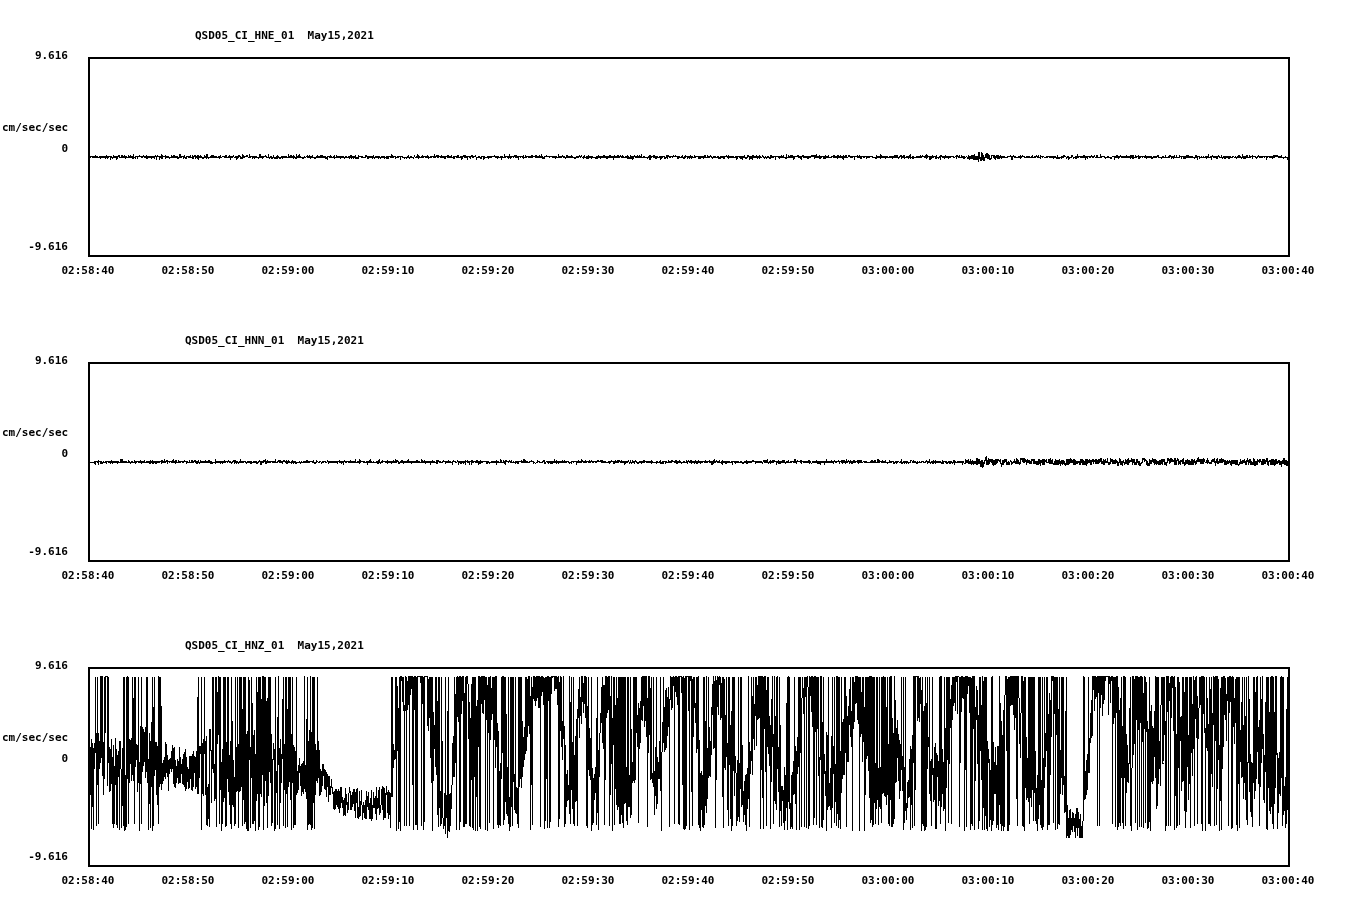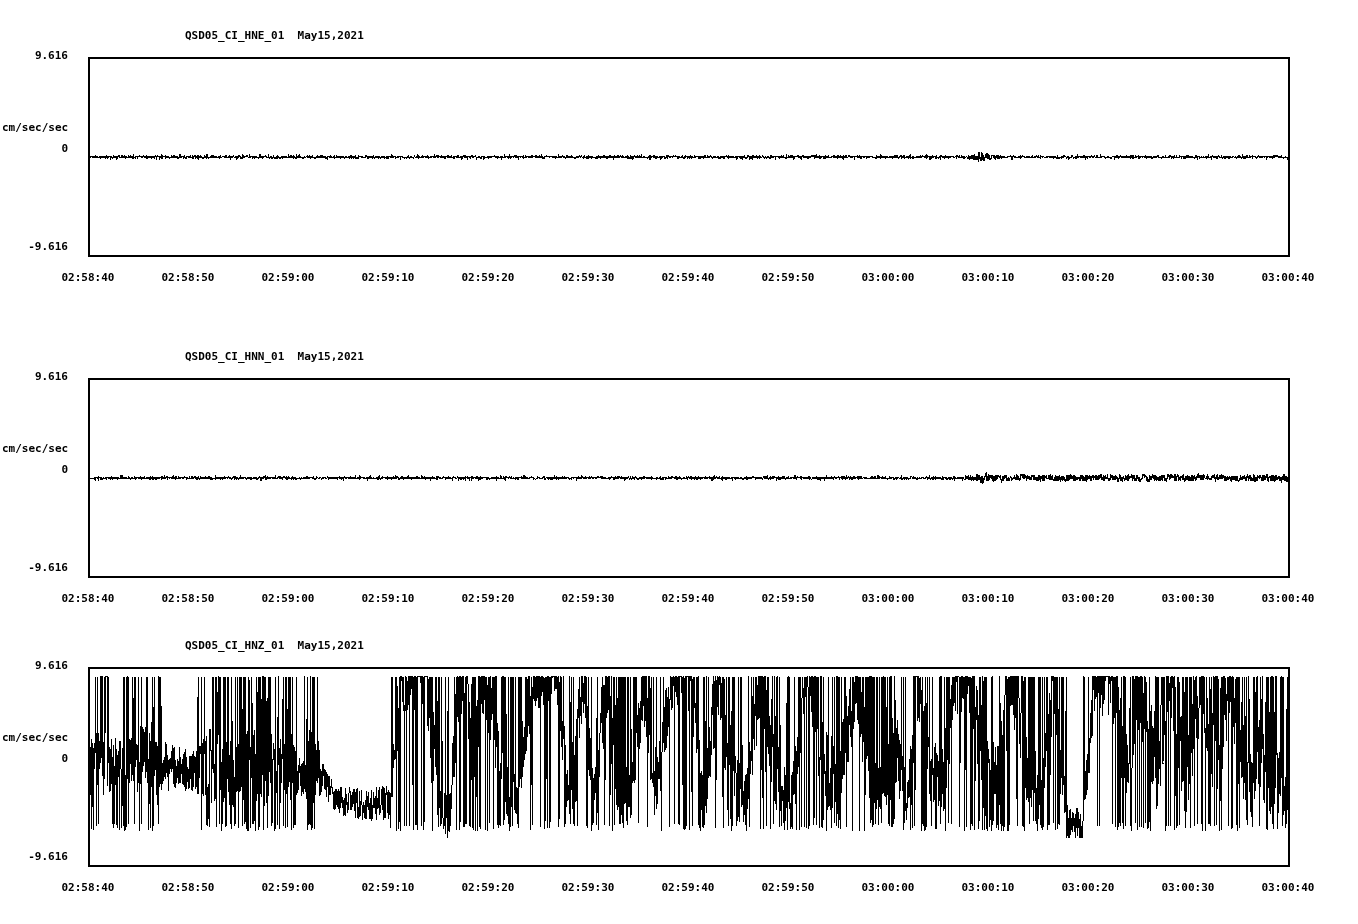--- a/index.html
+++ b/index.html
@@ -43,21 +43,20 @@
     font-weight: bold;
     white-space: pre;
     text-align: right;
   }
   .xtick {
     position: absolute;
     font-size: 11px;
     font-weight: bold;
     white-space: pre;
     text-align: center;
-    margin-top: 7px;
   }
   .axes-box {
     position: absolute;
     box-sizing: border-box;
     border-left: 2px solid #000;
     border-right: 2px solid #000;
     border-top: 2px solid #000;
     border-bottom: 2px solid #000;
   }
   svg.trace {
@@ -66,21 +65,21 @@
     top: 0;
     display: block;
   }
 </style>
 </head>
 <body>
 
 <div class="page">
 
   <div class="panel" style="top:0px;height:300px;">
-    <div class="plot-title" style="left:185px;top:29px;">QSD05_CI_HNE_01  May15,2021</div>
+    <div class="plot-title" style="left:195px;top:29px;">QSD05_CI_HNE_01  May15,2021</div>
     <div class="ytick" style="left:10px;top:49px;width:58px;">9.616</div>
     <div class="ylabel" style="left:2px;top:121px;width:76px;">cm/sec/sec</div>
     <div class="ytick" style="left:10px;top:142px;width:58px;">0</div>
     <div class="ytick" style="left:2px;top:240px;width:66px;">-9.616</div>
 
     <div class="axes-box" style="left:88px;top:57px;width:1202px;height:200px;border-left-width:2px;border-right-width:2px;border-top-width:2px;border-bottom-width:2px;"></div>
 
     <svg class="trace" width="1358" height="300" viewBox="0 0 1358 300" aria-hidden="true">
       <g id="g-hne" stroke="#000" stroke-width="1" fill="none" shape-rendering="crispEdges">
           <path d="M90.0 156.97L90.5 156.93L91.0 156.74L91.5 156.78L92.0 156.16L92.5 156.91L93.0 158.01L93.5 156.93L94.0 156.74L94.5 157.12L95.0 157.05L95.5 156.18L96.0 157.19L96.5 156.59L97.0 156.56L97.5 157.81L98.0 157.77L98.5 157.54L99.0 157.25L99.5 157.30L100.0 156.80L100.5 157.89L101.0 156.77L101.5 156.82L102.0 157.20L102.5 156.17L103.0 156.27L103.5 156.35L104.0 157.44L104.5 156.70L105.0 157.60L105.5 158.07L106.0 156.42L106.5 155.85L107.0 157.49L107.5 157.85L108.0 156.42L108.5 157.37L109.0 156.87L109.5 156.82L110.0 156.17L110.5 157.86L111.0 156.16L111.5 156.23L112.0 157.28L112.5 158.14L113.0 158.02L113.5 156.18L114.0 157.01L114.5 156.94L115.0 157.55L115.5 157.00L116.0 156.44L116.5 157.99L117.0 156.65L117.5 158.09L118.0 157.13L118.5 156.68L119.0 155.84L119.5 157.17L120.0 157.08L120.5 157.35L121.0 158.08L121.5 156.44L122.0 157.19L122.5 156.38L123.0 157.48L123.5 156.87L124.0 157.37L124.5 156.18L125.0 157.82L125.5 157.92L126.0 156.69L126.5 156.70L127.0 157.90L127.5 157.31L128.0 157.29L128.5 155.95L129.0 156.15L129.5 156.69L130.0 157.21L130.5 155.99L131.0 156.79L131.5 157.16L132.0 157.46L132.5 156.97L133.0 158.18L133.5 156.09L134.0 157.48L134.5 157.22L135.0 157.90L135.5 158.01L136.0 156.41L136.5 156.89L137.0 156.97L137.5 157.95L138.0 156.86L138.5 156.71L139.0 156.08L139.5 155.89L140.0 156.76L140.5 156.75L141.0 156.82L141.5 157.03L142.0 157.97L142.5 156.64L143.0 156.64L143.5 155.81L144.0 156.49L144.5 157.88L145.0 157.87L145.5 156.65L146.0 155.87L146.5 157.38L147.0 155.98L147.5 157.30L148.0 156.37L148.5 156.63L149.0 158.03L149.5 157.51L150.0 156.61L150.5 157.02L151.0 156.69L151.5 157.66L152.0 156.48L152.5 157.44L153.0 157.98L153.5 156.87L154.0 157.29L154.5 157.77L155.0 156.24L155.5 155.96L156.0 156.40L156.5 158.19L157.0 157.16L157.5 156.16L158.0 156.83L158.5 156.52L159.0 156.69L159.5 158.20L160.0 157.01L160.5 157.02L161.0 157.81L161.5 156.26L162.0 158.05L162.5 158.00L163.0 155.81L163.5 156.73L164.0 156.51L164.5 156.20L165.0 156.00L165.5 155.84L166.0 158.08L166.5 157.80L167.0 156.77L167.5 157.25L168.0 157.20L168.5 156.92L169.0 158.08L169.5 158.05L170.0 157.09L170.5 157.55L171.0 157.20L171.5 156.46L172.0 157.21L172.5 157.39L173.0 156.79L173.5 157.31L174.0 155.86L174.5 157.49L175.0 157.13L175.5 157.61L176.0 156.56L176.5 157.44L177.0 156.85L177.5 156.66L178.0 158.19L178.5 157.89L179.0 157.80L179.5 156.23L180.0 157.87L180.5 156.24L181.0 157.74L181.5 156.68L182.0 156.22L182.5 156.43L183.0 156.25L183.5 157.96L184.0 157.99L184.5 156.41L185.0 157.68L185.5 157.93L186.0 157.38L186.5 157.97L187.0 156.08L187.5 156.67L188.0 156.47L188.5 156.81L189.0 156.38L189.5 156.50L190.0 157.28L190.5 156.37L191.0 157.66L191.5 157.71L192.0 157.87L192.5 156.70L193.0 158.18L193.5 156.85L194.0 155.88L194.5 156.12L195.0 156.95L195.5 156.10L196.0 158.07L196.5 156.93L197.0 156.36L197.5 157.59L198.0 155.84L198.5 157.87L199.0 156.10L199.5 157.07L200.0 155.98L200.5 155.82L201.0 157.27L201.5 157.09L202.0 157.15L202.5 157.96L203.0 157.75L203.5 157.97L204.0 157.99L204.5 155.95L205.0 156.88L205.5 156.83L206.0 157.64L206.5 155.96L207.0 158.01L207.5 156.19L208.0 157.55L208.5 158.05L209.0 157.14L209.5 157.28L210.0 157.86L210.5 157.31L211.0 157.88L211.5 156.05L212.0 156.81L212.5 157.09L213.0 155.82L213.5 157.36L214.0 156.83L214.5 156.90L215.0 157.58L215.5 156.99L216.0 155.93L216.5 157.48L217.0 157.06L217.5 157.22L218.0 157.89L218.5 157.63L219.0 156.68L219.5 158.15L220.0 157.98L220.5 156.42L221.0 157.82L221.5 157.69L222.0 157.16L222.5 156.32L223.0 156.76L223.5 156.75L224.0 156.58L224.5 157.29L225.0 156.38L225.5 155.99L226.0 157.41L226.5 156.49L227.0 158.00L227.5 157.89L228.0 156.95L228.5 156.56L229.0 157.96L229.5 155.99L230.0 156.01L230.5 157.88L231.0 156.05L231.5 157.28L232.0 156.49L232.5 156.83L233.0 156.32L233.5 155.88L234.0 157.14L234.5 157.66L235.0 157.43L235.5 156.48L236.0 156.51L236.5 158.08L237.0 156.48L237.5 157.91L238.0 157.17L238.5 156.38L239.0 157.17L239.5 155.92L240.0 156.42L240.5 157.91L241.0 157.97L241.5 157.80L242.0 158.16L242.5 155.94L243.0 157.60L243.5 156.64L244.0 157.50L244.5 157.42L245.0 156.48L245.5 156.39L246.0 156.74L246.5 155.86L247.0 156.87L247.5 156.26L248.0 156.88L248.5 157.26L249.0 157.51L249.5 156.04L250.0 157.96L250.5 156.89L251.0 157.14L251.5 156.59L252.0 156.93L252.5 157.74L253.0 156.59L253.5 157.53L254.0 157.48L254.5 157.96L255.0 156.07L255.5 157.24L256.0 157.96L256.5 156.83L257.0 157.12L257.5 157.72L258.0 158.05L258.5 158.06L259.0 157.26L259.5 156.01L260.0 157.20L260.5 156.03L261.0 157.38L261.5 157.37L262.0 156.74L262.5 158.18L263.0 157.31L263.5 156.87L264.0 156.30L264.5 156.50L265.0 156.70L265.5 155.91L266.0 156.70L266.5 157.81L267.0 157.99L267.5 157.89L268.0 157.68L268.5 156.16L269.0 157.83L269.5 157.89L270.0 158.04L270.5 156.19L271.0 156.41L271.5 158.15L272.0 157.31L272.5 158.17L273.0 157.66L273.5 156.27L274.0 157.07L274.5 158.19L275.0 158.09L275.5 158.13L276.0 157.29L276.5 157.00L277.0 158.16L277.5 156.12L278.0 156.01L278.5 157.61L279.0 157.36L279.5 157.93L280.0 157.83L280.5 158.12L281.0 157.20L281.5 156.38L282.0 156.35L282.5 157.25L283.0 156.14L283.5 157.07L284.0 157.45L284.5 156.71L285.0 156.63L285.5 156.61L286.0 157.26L286.5 156.51L287.0 157.09L287.5 157.23L288.0 157.19L288.5 155.88L289.0 157.46L289.5 156.68L290.0 158.04L290.5 156.68L291.0 157.90L291.5 156.69L292.0 157.67L292.5 156.26L293.0 156.45L293.5 157.73L294.0 155.89L294.5 157.21L295.0 157.34L295.5 157.69L296.0 158.17L296.5 156.08L297.0 157.88L297.5 156.97L298.0 156.14L298.5 156.08L299.0 157.84L299.5 156.03L300.0 157.24L300.5 156.87L301.0 157.35L301.5 157.36L302.0 157.97L302.5 158.13L303.0 157.57L303.5 158.05L304.0 157.49L304.5 156.73L305.0 157.08L305.5 157.61L306.0 156.95L306.5 156.70L307.0 156.38L307.5 155.97L308.0 157.74L308.5 157.15L309.0 157.92L309.5 156.52L310.0 157.45L310.5 157.82L311.0 156.66L311.5 157.58L312.0 157.81L312.5 156.62L313.0 157.73L313.5 157.63L314.0 157.64L314.5 158.17L315.0 157.98L315.5 158.06L316.0 157.42L316.5 156.96L317.0 157.42L317.5 155.87L318.0 156.47L318.5 156.49L319.0 157.51L319.5 156.59L320.0 157.19L320.5 156.06L321.0 157.26L321.5 156.36L322.0 157.78L322.5 157.62L323.0 155.96L323.5 157.51L324.0 158.03L324.5 156.13L325.0 156.12L325.5 157.59L326.0 158.20L326.5 157.84L327.0 157.03L327.5 158.10L328.0 156.58L328.5 156.51L329.0 156.59L329.5 156.94L330.0 157.70L330.5 155.96L331.0 155.88L331.5 156.64L332.0 157.92L332.5 157.41L333.0 157.45L333.5 156.98L334.0 156.26L334.5 155.92L335.0 158.07L335.5 157.54L336.0 157.26L336.5 155.93L337.0 156.77L337.5 157.08L338.0 157.85L338.5 156.66L339.0 156.84L339.5 157.22L340.0 156.04L340.5 157.09L341.0 155.92L341.5 157.85L342.0 157.63L342.5 156.75L343.0 156.29L343.5 157.43L344.0 157.54L344.5 158.07L345.0 157.39L345.5 156.20L346.0 156.06L346.5 157.51L347.0 157.15L347.5 157.15L348.0 157.24L348.5 157.22L349.0 156.45L349.5 157.94L350.0 157.42L350.5 157.65L351.0 155.92L351.5 157.82L352.0 158.17L352.5 156.82L353.0 157.65L353.5 158.19L354.0 156.22L354.5 156.54L355.0 157.83L355.5 156.40L356.0 158.19L356.5 158.03L357.0 157.77L357.5 158.10L358.0 158.18L358.5 155.96L359.0 156.12L359.5 156.34L360.0 156.65L360.5 156.76L361.0 156.35L361.5 157.57L362.0 158.08L362.5 157.27L363.0 157.92L363.5 157.54L364.0 157.22L364.5 157.52L365.0 157.89L365.5 156.12L366.0 157.05L366.5 156.09L367.0 156.47L367.5 157.86L368.0 156.96L368.5 156.60L369.0 158.16L369.5 157.25L370.0 156.51L370.5 156.22L371.0 157.29L371.5 156.68L372.0 157.14L372.5 157.69L373.0 156.83L373.5 155.86L374.0 157.71L374.5 158.02L375.0 157.41L375.5 157.03L376.0 157.47L376.5 156.38L377.0 155.87L377.5 157.19L378.0 157.32L378.5 157.91L379.0 156.53L379.5 157.15L380.0 157.60L380.5 157.91L381.0 158.15L381.5 156.85L382.0 157.72L382.5 156.76L383.0 157.31L383.5 156.15L384.0 156.18L384.5 157.94L385.0 157.34L385.5 157.24L386.0 157.54L386.5 157.83L387.0 156.24L387.5 157.69L388.0 156.84L388.5 157.99L389.0 156.97L389.5 156.75L390.0 156.44L390.5 157.03L391.0 157.05L391.5 155.94L392.0 157.86L392.5 156.45L393.0 157.19L393.5 156.40L394.0 156.75L394.5 156.41L395.0 156.98L395.5 156.54L396.0 158.17L396.5 157.48L397.0 157.18L397.5 156.60L398.0 157.28L398.5 156.61L399.0 156.82L399.5 156.63L400.0 156.22L400.5 158.18L401.0 156.42L401.5 156.33L402.0 156.87L402.5 156.80L403.0 157.76L403.5 157.83L404.0 156.91L404.5 157.80L405.0 157.14L405.5 157.22L406.0 157.71L406.5 157.97L407.0 157.42L407.5 156.35L408.0 156.62L408.5 156.20L409.0 157.92L409.5 157.81L410.0 158.12L410.5 156.80L411.0 155.91L411.5 156.55L412.0 157.76L412.5 157.43L413.0 157.07L413.5 157.99L414.0 157.05L414.5 156.00L415.0 157.01L415.5 157.16L416.0 158.01L416.5 156.64L417.0 157.07L417.5 155.81L418.0 157.36L418.5 157.80L419.0 155.97L419.5 156.90L420.0 157.65L420.5 157.71L421.0 157.45L421.5 156.88L422.0 156.35L422.5 155.85L423.0 157.72L423.5 156.80L424.0 156.44L424.5 156.78L425.0 155.91L425.5 156.95L426.0 156.16L426.5 157.36L427.0 158.04L427.5 155.88L428.0 156.68L428.5 157.93L429.0 157.98L429.5 157.86L430.0 157.44L430.5 156.56L431.0 156.57L431.5 157.27L432.0 156.85L432.5 156.67L433.0 156.55L433.5 157.24L434.0 158.00L434.5 156.28L435.0 157.83L435.5 156.86L436.0 155.96L436.5 156.13L437.0 155.81L437.5 157.14L438.0 157.38L438.5 155.96L439.0 156.42L439.5 156.41L440.0 156.10L440.5 157.78L441.0 157.56L441.5 156.59L442.0 157.54L442.5 157.09L443.0 156.58L443.5 156.88L444.0 156.02L444.5 157.72L445.0 158.19L445.5 156.60L446.0 156.58L446.5 156.65L447.0 155.91L447.5 157.74L448.0 157.85L448.5 155.80L449.0 156.66L449.5 157.58L450.0 157.50L450.5 156.46L451.0 156.55L451.5 155.92L452.0 157.42L452.5 157.43L453.0 157.99L453.5 158.09L454.0 156.80L454.5 157.85L455.0 156.32L455.5 156.57L456.0 156.39L456.5 157.24L457.0 157.85L457.5 156.55L458.0 155.81L458.5 156.40L459.0 157.51L459.5 157.51L460.0 157.85L460.5 157.34L461.0 156.48L461.5 158.18L462.0 156.94L462.5 157.92L463.0 156.81L463.5 156.11L464.0 155.89L464.5 155.85L465.0 157.48L465.5 156.21L466.0 156.99L466.5 157.08L467.0 156.08L467.5 157.94L468.0 156.42L468.5 156.76L469.0 156.17L469.5 157.49L470.0 157.78L470.5 158.03L471.0 156.53L471.5 156.72L472.0 155.83L472.5 157.39L473.0 157.93L473.5 157.08L474.0 156.04L474.5 156.84L475.0 156.69L475.5 156.08L476.0 156.86L476.5 158.09L477.0 156.93L477.5 157.79L478.0 157.68L478.5 156.99L479.0 156.67L479.5 157.11L480.0 157.80L480.5 158.18L481.0 157.44L481.5 157.88L482.0 156.74L482.5 156.33L483.0 156.79L483.5 158.00L484.0 156.63L484.5 158.05L485.0 157.63L485.5 157.59L486.0 157.11L486.5 157.81L487.0 158.01L487.5 155.91L488.0 157.80L488.5 157.93L489.0 156.02L489.5 157.87L490.0 157.95L490.5 155.81L491.0 157.70L491.5 157.65L492.0 156.18L492.5 156.51L493.0 156.60L493.5 156.27L494.0 156.38L494.5 155.85L495.0 156.27L495.5 157.66L496.0 157.22L496.5 157.38L497.0 156.16L497.5 157.70L498.0 158.15L498.5 156.49L499.0 157.06L499.5 157.58L500.0 158.09L500.5 157.04L501.0 156.62L501.5 157.97L502.0 156.07L502.5 157.15L503.0 158.05L503.5 157.46L504.0 157.83L504.5 155.99L505.0 157.85L505.5 156.78L506.0 157.12L506.5 156.25L507.0 156.16L507.5 158.05L508.0 155.85L508.5 158.17L509.0 157.19L509.5 155.88L510.0 157.65L510.5 158.20L511.0 156.16L511.5 156.98L512.0 156.94L512.5 156.83L513.0 156.58L513.5 157.37L514.0 156.91L514.5 156.27L515.0 155.82L515.5 157.04L516.0 156.28L516.5 155.85L517.0 157.88L517.5 157.67L518.0 156.51L518.5 158.13L519.0 156.21L519.5 156.76L520.0 156.57L520.5 156.79L521.0 157.17L521.5 156.18L522.0 155.97L522.5 157.04L523.0 155.93L523.5 158.14L524.0 158.05L524.5 157.82L525.0 157.27L525.5 156.45L526.0 157.56L526.5 157.62L527.0 156.57L527.5 156.58L528.0 155.92L528.5 157.14L529.0 156.17L529.5 158.14L530.0 156.00L530.5 157.79L531.0 157.64L531.5 156.46L532.0 157.30L532.5 155.83L533.0 156.12L533.5 156.32L534.0 156.85L534.5 156.19L535.0 156.15L535.5 158.09L536.0 155.84L536.5 156.19L537.0 157.19L537.5 156.49L538.0 156.50L538.5 156.21L539.0 157.45L539.5 156.43L540.0 157.42L540.5 156.67L541.0 157.67L541.5 156.23L542.0 157.64L542.5 155.83L543.0 157.98L543.5 157.93L544.0 157.00L544.5 157.88L545.0 156.60L545.5 156.31L546.0 156.26L546.5 156.00L547.0 157.04L547.5 156.14L548.0 156.00L548.5 156.50L549.0 156.50L549.5 157.15L550.0 157.02L550.5 156.78L551.0 157.04L551.5 156.58L552.0 156.38L552.5 157.74L553.0 157.52L553.5 156.65L554.0 157.21L554.5 157.15L555.0 156.20L555.5 157.55L556.0 156.24L556.5 156.78L557.0 157.13L557.5 157.71L558.0 157.87L558.5 155.94L559.0 157.88L559.5 157.46L560.0 156.30L560.5 156.78L561.0 156.12L561.5 157.51L562.0 156.94L562.5 156.08L563.0 156.77L563.5 156.50L564.0 157.63L564.5 156.66L565.0 157.33L565.5 157.79L566.0 157.08L566.5 157.41L567.0 155.80L567.5 156.91L568.0 157.62L568.5 157.37L569.0 156.13L569.5 156.58L570.0 157.50L570.5 157.03L571.0 157.47L571.5 156.12L572.0 156.22L572.5 157.06L573.0 157.42L573.5 157.38L574.0 157.04L574.5 157.91L575.0 156.95L575.5 158.01L576.0 157.97L576.5 156.90L577.0 157.13L577.5 157.51L578.0 156.66L578.5 157.20L579.0 156.08L579.5 155.96L580.0 155.99L580.5 157.19L581.0 156.53L581.5 155.95L582.0 157.05L582.5 157.37L583.0 158.16L583.5 156.70L584.0 156.91L584.5 156.15L585.0 157.33L585.5 157.39L586.0 157.00L586.5 157.09L587.0 158.16L587.5 156.29L588.0 155.95L588.5 158.17L589.0 157.43L589.5 157.17L590.0 156.27L590.5 157.13L591.0 156.32L591.5 156.23L592.0 158.00L592.5 157.02L593.0 157.15L593.5 157.71L594.0 157.92L594.5 157.86L595.0 157.72L595.5 158.04L596.0 157.27L596.5 157.86L597.0 156.02L597.5 158.13L598.0 157.52L598.5 156.60L599.0 157.58L599.5 157.59L600.0 156.08L600.5 157.53L601.0 156.85L601.5 156.89L602.0 157.35L602.5 156.92L603.0 156.72L603.5 156.00L604.0 157.63L604.5 155.92L605.0 156.08L605.5 156.83L606.0 158.06L606.5 155.84L607.0 158.17L607.5 158.17L608.0 156.13L608.5 157.69L609.0 157.45L609.5 155.90L610.0 156.73L610.5 156.04L611.0 157.78L611.5 155.83L612.0 157.84L612.5 156.72L613.0 156.06L613.5 157.66L614.0 156.12L614.5 155.89L615.0 157.34L615.5 157.03L616.0 156.26L616.5 156.48L617.0 157.66L617.5 156.50L618.0 157.26L618.5 156.23L619.0 157.82L619.5 156.38L620.0 156.11L620.5 156.03L621.0 156.60L621.5 157.37L622.0 156.30L622.5 157.13L623.0 155.90L623.5 157.64L624.0 157.17L624.5 157.20L625.0 157.90L625.5 157.02L626.0 157.74L626.5 156.80L627.0 157.48L627.5 156.43L628.0 158.15L628.5 156.08L629.0 158.19L629.5 158.15L630.0 157.22L630.5 156.29L631.0 158.19L631.5 158.08L632.0 156.71L632.5 158.13L633.0 156.30L633.5 158.00L634.0 157.07L634.5 156.12L635.0 156.38L635.5 156.95L636.0 157.73L636.5 156.35L637.0 155.93L637.5 157.87L638.0 155.93L638.5 156.68L639.0 157.79L639.5 157.80L640.0 155.86L640.5 156.51L641.0 157.17L641.5 155.85L642.0 157.72L642.5 157.76L643.0 157.43L643.5 157.00L644.0 157.06L644.5 156.65L645.0 157.38L645.5 157.68L646.0 157.48L646.5 157.33L647.0 157.21L647.5 157.74L648.0 157.23L648.5 157.15L649.0 156.01L649.5 157.56L650.0 155.82L650.5 157.98L651.0 156.76L651.5 157.07L652.0 156.58L652.5 156.76L653.0 156.90L653.5 156.35L654.0 157.57L654.5 155.88L655.0 156.73L655.5 157.77L656.0 156.04L656.5 157.18L657.0 155.98L657.5 157.28L658.0 157.98L658.5 157.60L659.0 157.27L659.5 156.95L660.0 156.49L660.5 158.08L661.0 155.93L661.5 157.99L662.0 157.61L662.5 156.88L663.0 156.14L663.5 156.44L664.0 156.58L664.5 158.18L665.0 157.77L665.5 157.99L666.0 157.79L666.5 156.38L667.0 158.00L667.5 158.19L668.0 155.82L668.5 156.35L669.0 155.85L669.5 156.92L670.0 157.40L670.5 156.87L671.0 156.07L671.5 156.43L672.0 156.96L672.5 157.32L673.0 156.55L673.5 156.12L674.0 156.39L674.5 156.67L675.0 156.02L675.5 155.97L676.0 155.91L676.5 156.52L677.0 156.12L677.5 157.94L678.0 157.77L678.5 158.00L679.0 156.16L679.5 157.80L680.0 157.82L680.5 157.37L681.0 157.09L681.5 157.02L682.0 156.78L682.5 155.91L683.0 157.45L683.5 157.71L684.0 158.19L684.5 157.04L685.0 157.59L685.5 156.00L686.0 156.25L686.5 156.77L687.0 156.70L687.5 157.80L688.0 156.94L688.5 157.18L689.0 156.11L689.5 156.68L690.0 158.09L690.5 156.03L691.0 157.10L691.5 157.80L692.0 156.58L692.5 157.27L693.0 157.52L693.5 157.77L694.0 157.82L694.5 157.34L695.0 155.90L695.5 157.06L696.0 156.94L696.5 156.64L697.0 155.92L697.5 156.36L698.0 156.00L698.5 157.48L699.0 156.34L699.5 157.30L700.0 156.11L700.5 157.42L701.0 156.57L701.5 156.84L702.0 157.99L702.5 157.52L703.0 156.19L703.5 158.09L704.0 158.07L704.5 156.09L705.0 155.94L705.5 155.89L706.0 157.41L706.5 157.83L707.0 157.68L707.5 156.05L708.0 156.16L708.5 156.47L709.0 157.44L709.5 156.82L710.0 156.55L710.5 156.08L711.0 156.13L711.5 156.66L712.0 157.48L712.5 158.16L713.0 158.04L713.5 156.31L714.0 156.71L714.5 156.70L715.0 158.08L715.5 156.03L716.0 157.93L716.5 157.35L717.0 157.29L717.5 156.33L718.0 156.01L718.5 158.11L719.0 157.94L719.5 158.02L720.0 157.85L720.5 157.91L721.0 156.38L721.5 157.30L722.0 156.94L722.5 156.93L723.0 156.06L723.5 157.40L724.0 156.13L724.5 157.87L725.0 156.88L725.5 156.43L726.0 156.82L726.5 156.08L727.0 156.55L727.5 157.47L728.0 157.34L728.5 157.76L729.0 155.88L729.5 156.56L730.0 157.72L730.5 156.99L731.0 157.79L731.5 157.67L732.0 156.57L732.5 156.96L733.0 156.68L733.5 156.43L734.0 157.84L734.5 157.37L735.0 157.01L735.5 157.33L736.0 155.98L736.5 157.70L737.0 156.14L737.5 157.54L738.0 156.43L738.5 156.79L739.0 156.85L739.5 157.18L740.0 157.87L740.5 155.84L741.0 158.20L741.5 156.65L742.0 156.67L742.5 158.12L743.0 156.45L743.5 157.08L744.0 157.77L744.5 156.07L745.0 156.83L745.5 158.16L746.0 157.44L746.5 158.05L747.0 157.22L747.5 155.81L748.0 156.19L748.5 155.98L749.0 156.56L749.5 157.91L750.0 156.33L750.5 157.42L751.0 158.18L751.5 158.09L752.0 156.14L752.5 157.61L753.0 155.92L753.5 158.09L754.0 155.97L754.5 157.53L755.0 157.70L755.5 156.70L756.0 157.56L756.5 155.88L757.0 156.32L757.5 157.81L758.0 156.98L758.5 157.18L759.0 156.31L759.5 157.56L760.0 155.94L760.5 156.17L761.0 157.61L761.5 157.24L762.0 156.95L762.5 155.85L763.0 156.74L763.5 156.53L764.0 157.71L764.5 158.05L765.0 157.77L765.5 156.95L766.0 157.43L766.5 158.08L767.0 157.67L767.5 156.25L768.0 156.09L768.5 157.37L769.0 157.05L769.5 157.77L770.0 156.89L770.5 157.97L771.0 155.82L771.5 156.16L772.0 157.99L772.5 157.16L773.0 158.02L773.5 156.34L774.0 155.94L774.5 156.39L775.0 156.50L775.5 157.94L776.0 156.20L776.5 156.31L777.0 156.63L777.5 156.16L778.0 155.96L778.5 156.94L779.0 157.27L779.5 158.05L780.0 156.79L780.5 157.62L781.0 157.63L781.5 155.98L782.0 156.36L782.5 156.41L783.0 157.72L783.5 156.20L784.0 157.13L784.5 157.18L785.0 157.94L785.5 157.92L786.0 158.15L786.5 156.02L787.0 157.72L787.5 157.56L788.0 157.52L788.5 155.96L789.0 155.90L789.5 157.41L790.0 157.57L790.5 156.53L791.0 157.47L791.5 156.43L792.0 157.94L792.5 155.88L793.0 156.17L793.5 157.95L794.0 156.63L794.5 157.63L795.0 156.12L795.5 156.73L796.0 156.83L796.5 156.87L797.0 156.62L797.5 155.98L798.0 155.97L798.5 155.83L799.0 157.79L799.5 156.72L800.0 156.05L800.5 157.79L801.0 156.60L801.5 158.01L802.0 156.50L802.5 155.89L803.0 156.88L803.5 155.99L804.0 157.70L804.5 157.15L805.0 157.82L805.5 157.10L806.0 158.12L806.5 157.55L807.0 156.79L807.5 157.61L808.0 155.84L808.5 158.07L809.0 157.44L809.5 156.94L810.0 157.91L810.5 157.00L811.0 156.77L811.5 156.15L812.0 156.54L812.5 155.84L813.0 155.99L813.5 156.02L814.0 156.30L814.5 157.42L815.0 155.82L815.5 157.86L816.0 157.84L816.5 156.08L817.0 157.50L817.5 157.23L818.0 156.27L818.5 157.87L819.0 157.88L819.5 156.67L820.0 158.15L820.5 155.95L821.0 157.76L821.5 157.65L822.0 156.12L822.5 156.38L823.0 156.13L823.5 157.53L824.0 156.00L824.5 157.20L825.0 156.01L825.5 155.93L826.0 158.08L826.5 156.56L827.0 156.72L827.5 156.37L828.0 157.66L828.5 156.45L829.0 157.57L829.5 157.29L830.0 157.81L830.5 157.16L831.0 157.30L831.5 156.23L832.0 156.50L832.5 156.89L833.0 156.88L833.5 156.00L834.0 157.63L834.5 156.48L835.0 157.82L835.5 157.08L836.0 157.74L836.5 156.80L837.0 157.03L837.5 156.37L838.0 158.12L838.5 156.63L839.0 158.02L839.5 157.02L840.0 156.35L840.5 156.03L841.0 157.69L841.5 156.98L842.0 157.27L842.5 158.13L843.0 156.53L843.5 158.00L844.0 156.04L844.5 157.42L845.0 157.73L845.5 156.88L846.0 155.82L846.5 156.92L847.0 157.80L847.5 157.53L848.0 157.07L848.5 156.09L849.0 156.07L849.5 156.07L850.0 156.46L850.5 157.34L851.0 157.91L851.5 157.13L852.0 157.50L852.5 156.53L853.0 156.91L853.5 156.47L854.0 156.69L854.5 158.13L855.0 156.94L855.5 156.70L856.0 156.15L856.5 156.12L857.0 156.59L857.5 157.10L858.0 155.87L858.5 157.14L859.0 157.95L859.5 156.48L860.0 157.61L860.5 157.87L861.0 156.44L861.5 157.66L862.0 156.82L862.5 156.40L863.0 156.44L863.5 157.69L864.0 157.75L864.5 157.62L865.0 156.47L865.5 156.42L866.0 156.66L866.5 158.01L867.0 157.81L867.5 156.66L868.0 157.19L868.5 157.00L869.0 157.73L869.5 156.83L870.0 156.93L870.5 156.48L871.0 156.94L871.5 156.40L872.0 156.57L872.5 157.88L873.0 157.73L873.5 157.88L874.0 156.98L874.5 157.59L875.0 157.96L875.5 157.87L876.0 158.12L876.5 155.89L877.0 156.48L877.5 156.63L878.0 157.20L878.5 157.18L879.0 156.04L879.5 156.82L880.0 157.21L880.5 155.81L881.0 158.13L881.5 156.87L882.0 158.06L882.5 156.44L883.0 156.85L883.5 157.15L884.0 157.56L884.5 157.60L885.0 156.75L885.5 157.55L886.0 156.11L886.5 157.39L887.0 157.94L887.5 156.60L888.0 157.20L888.5 157.83L889.0 157.82L889.5 156.86L890.0 156.44L890.5 157.35L891.0 157.28L891.5 156.74L892.0 157.43L892.5 158.14L893.0 156.25L893.5 157.16L894.0 155.92L894.5 156.02L895.0 157.45L895.5 155.97L896.0 155.81L896.5 156.91L897.0 156.58L897.5 155.88L898.0 157.95L898.5 158.09L899.0 157.49L899.5 156.89L900.0 157.08L900.5 156.01L901.0 155.85L901.5 157.41L902.0 155.97L902.5 156.68L903.0 157.84L903.5 156.06L904.0 156.03L904.5 156.10L905.0 158.10L905.5 157.62L906.0 157.69L906.5 156.91L907.0 156.33L907.5 157.02L908.0 156.28L908.5 157.95L909.0 157.77L909.5 155.92L910.0 156.93L910.5 155.87L911.0 158.06L911.5 157.39L912.0 157.23L912.5 158.02L913.0 156.13L913.5 157.99L914.0 158.17L914.5 157.56L915.0 157.78L915.5 157.37L916.0 157.80L916.5 156.57L917.0 157.09L917.5 156.97L918.0 156.04L918.5 156.54L919.0 157.32L919.5 156.73L920.0 157.01L920.5 157.12L921.0 155.89L921.5 157.26L922.0 156.90L922.5 155.94L923.0 155.93L923.5 156.63L924.0 157.06L924.5 156.82L925.0 158.02L925.5 156.26L926.0 157.65L926.5 156.21L927.0 158.12L927.5 156.97L928.0 155.85L928.5 156.43L929.0 156.42L929.5 158.18L930.0 156.31L930.5 158.04L931.0 156.20L931.5 157.52L932.0 156.54L932.5 156.16L933.0 157.44L933.5 156.59L934.0 156.48L934.5 156.76L935.0 156.04L935.5 158.05L936.0 158.04L936.5 156.68L937.0 158.18L937.5 157.42L938.0 157.88L938.5 158.14L939.0 157.49L939.5 156.49L940.0 156.88L940.5 158.03L941.0 155.95L941.5 156.04L942.0 156.64L942.5 156.84L943.0 157.29L943.5 156.44L944.0 156.78L944.5 157.72L945.0 156.51L945.5 155.97L946.0 157.65L946.5 156.86L947.0 157.81L947.5 157.08L948.0 155.94L948.5 157.92L949.0 158.02L949.5 156.90L950.0 156.96L950.5 157.11L951.0 156.26L951.5 156.75L952.0 157.08L952.5 156.29L953.0 156.24L953.5 156.50L954.0 157.45L954.5 157.48L955.0 156.92L955.5 156.74L956.0 157.10L956.5 157.80L957.0 155.93L957.5 156.04L958.0 156.13L958.5 157.17L959.0 156.34L959.5 156.08L960.0 157.29L960.5 157.60L961.0 157.51L961.5 156.23L962.0 157.40L962.5 157.12L963.0 155.98L963.5 157.77L964.0 156.55L964.5 157.68L965.0 157.03L965.5 157.44L966.0 157.13L966.5 156.47L967.0 157.06L967.5 157.92L968.0 158.55L968.5 156.86L969.0 158.26L969.5 158.79L970.0 156.82L970.5 156.91L971.0 158.99L971.5 155.75L972.0 155.80L972.5 158.80L973.0 154.92L973.5 158.06L974.0 159.22L974.5 155.39L975.0 156.51L975.5 158.98L976.0 159.83L976.5 157.24L977.0 156.82L977.5 158.73L978.0 159.53L978.5 160.48L979.0 152.80L979.5 153.03L980.0 158.93L980.5 157.58L981.0 161.19L981.5 157.02L982.0 153.07L982.5 153.39L983.0 159.55L983.5 154.84L984.0 161.28L984.5 159.17L985.0 157.49L985.5 156.00L986.0 154.15L986.5 157.96L987.0 153.16L987.5 159.13L988.0 154.38L988.5 155.29L989.0 159.39L989.5 154.94L990.0 159.63L990.5 159.48L991.0 158.73L991.5 155.90L992.0 155.00L992.5 155.46L993.0 155.28L993.5 156.57L994.0 154.85L994.5 157.64L995.0 158.89L995.5 159.00L996.0 156.68L996.5 158.31L997.0 155.47L997.5 158.66L998.0 155.60L998.5 156.66L999.0 158.26L999.5 157.64L1000.0 156.08L1000.5 155.95L1001.0 157.91L1001.5 158.12L1002.0 156.10L1002.5 157.37L1003.0 156.71L1003.5 156.88L1004.0 157.73L1004.5 157.26L1005.0 158.05L1005.5 157.71L1006.0 156.89L1006.5 157.75L1007.0 157.40L1007.5 156.77L1008.0 156.36L1008.5 156.71L1009.0 157.05L1009.5 156.23L1010.0 156.52L1010.5 156.12L1011.0 156.49L1011.5 157.83L1012.0 156.24L1012.5 158.06L1013.0 156.40L1013.5 155.89L1014.0 155.96L1014.5 156.80L1015.0 156.06L1015.5 156.89L1016.0 157.28L1016.5 157.57L1017.0 158.09L1017.5 157.27L1018.0 157.15L1018.5 156.86L1019.0 156.69L1019.5 157.78L1020.0 158.06L1020.5 156.54L1021.0 158.10L1021.5 156.57L1022.0 156.27L1022.5 156.03L1023.0 156.10L1023.5 156.47L1024.0 156.85L1024.5 156.52L1025.0 157.99L1025.5 157.46L1026.0 157.66L1026.5 156.22L1027.0 156.13L1027.5 156.97L1028.0 157.12L1028.5 157.49L1029.0 156.47L1029.5 157.10L1030.0 157.02L1030.5 157.46L1031.0 157.21L1031.5 157.23L1032.0 156.07L1032.5 155.83L1033.0 157.23L1033.5 157.22L1034.0 157.43L1034.5 156.82L1035.0 157.23L1035.5 156.39L1036.0 156.73L1036.5 155.87L1037.0 156.19L1037.5 156.80L1038.0 155.99L1038.5 156.06L1039.0 157.13L1039.5 157.55L1040.0 158.12L1040.5 156.09L1041.0 157.00L1041.5 156.78L1042.0 156.67L1042.5 156.94L1043.0 156.67L1043.5 156.83L1044.0 156.86L1044.5 157.55L1045.0 157.15L1045.5 157.25L1046.0 157.73L1046.5 156.80L1047.0 156.37L1047.5 156.87L1048.0 156.59L1048.5 156.35L1049.0 156.69L1049.5 157.31L1050.0 157.85L1050.5 157.28L1051.0 156.07L1051.5 156.75L1052.0 155.99L1052.5 156.74L1053.0 155.95L1053.5 158.11L1054.0 157.54L1054.5 157.09L1055.0 156.19L1055.5 156.57L1056.0 158.05L1056.5 157.81L1057.0 158.11L1057.5 156.12L1058.0 157.27L1058.5 157.49L1059.0 158.19L1059.5 158.13L1060.0 157.80L1060.5 157.83L1061.0 156.97L1061.5 157.71L1062.0 156.67L1062.5 157.49L1063.0 157.52L1063.5 157.62L1064.0 155.85L1064.5 156.22L1065.0 156.28L1065.5 156.41L1066.0 157.06L1066.5 157.99L1067.0 157.71L1067.5 156.96L1068.0 156.30L1068.5 158.08L1069.0 156.88L1069.5 157.28L1070.0 158.16L1070.5 157.52L1071.0 157.89L1071.5 157.16L1072.0 155.81L1072.5 156.22L1073.0 157.10L1073.5 157.87L1074.0 156.89L1074.5 157.33L1075.0 157.41L1075.5 156.94L1076.0 158.17L1076.5 156.13L1077.0 158.06L1077.5 156.28L1078.0 157.85L1078.5 156.61L1079.0 156.13L1079.5 156.73L1080.0 156.66L1080.5 157.67L1081.0 157.27L1081.5 156.58L1082.0 156.87L1082.5 156.54L1083.0 157.72L1083.5 156.42L1084.0 157.39L1084.5 156.28L1085.0 156.98L1085.5 158.20L1086.0 156.18L1086.5 157.01L1087.0 157.42L1087.5 157.94L1088.0 156.83L1088.5 156.67L1089.0 156.44L1089.5 156.59L1090.0 157.39L1090.5 157.10L1091.0 156.64L1091.5 156.24L1092.0 157.08L1092.5 156.93L1093.0 157.95L1093.5 157.06L1094.0 155.98L1094.5 155.85L1095.0 156.92L1095.5 157.79L1096.0 157.93L1096.5 157.67L1097.0 155.97L1097.5 156.06L1098.0 157.90L1098.5 157.73L1099.0 156.90L1099.5 157.23L1100.0 158.06L1100.5 156.09L1101.0 157.36L1101.5 157.25L1102.0 156.46L1102.5 156.42L1103.0 156.08L1103.5 156.43L1104.0 155.92L1104.5 156.29L1105.0 157.78L1105.5 157.91L1106.0 157.70L1106.5 157.26L1107.0 157.61L1107.5 156.45L1108.0 156.72L1108.5 157.15L1109.0 158.09L1109.5 157.59L1110.0 157.44L1110.5 157.97L1111.0 157.39L1111.5 157.78L1112.0 157.12L1112.5 156.40L1113.0 155.95L1113.5 156.52L1114.0 156.90L1114.5 158.05L1115.0 156.43L1115.5 157.46L1116.0 157.23L1116.5 156.01L1117.0 156.98L1117.5 156.38L1118.0 158.03L1118.5 155.83L1119.0 157.98L1119.5 156.84L1120.0 155.92L1120.5 156.05L1121.0 156.22L1121.5 157.01L1122.0 157.31L1122.5 157.32L1123.0 156.78L1123.5 157.40L1124.0 156.61L1124.5 157.30L1125.0 156.87L1125.5 156.42L1126.0 157.24L1126.5 155.86L1127.0 155.88L1127.5 156.40L1128.0 157.16L1128.5 157.52L1129.0 156.54L1129.5 156.99L1130.0 156.55L1130.5 157.71L1131.0 155.93L1131.5 157.96L1132.0 155.80L1132.5 157.40L1133.0 155.82L1133.5 158.18L1134.0 157.84L1134.5 157.47L1135.0 157.48L1135.5 156.19L1136.0 157.20L1136.5 156.26L1137.0 156.62L1137.5 156.81L1138.0 155.87L1138.5 157.32L1139.0 156.25L1139.5 157.77L1140.0 157.27L1140.5 156.40L1141.0 156.33L1141.5 156.41L1142.0 155.90L1142.5 157.05L1143.0 156.07L1143.5 156.65L1144.0 156.53L1144.5 157.51L1145.0 157.42L1145.5 156.04L1146.0 156.93L1146.5 157.90L1147.0 156.62L1147.5 157.59L1148.0 158.14L1148.5 156.66L1149.0 157.48L1149.5 157.51L1150.0 156.13L1150.5 156.93L1151.0 156.68L1151.5 157.77L1152.0 157.25L1152.5 157.98L1153.0 157.65L1153.5 157.58L1154.0 156.37L1154.5 157.26L1155.0 156.68L1155.5 157.18L1156.0 157.35L1156.5 156.80L1157.0 156.98L1157.5 156.18L1158.0 157.08L1158.5 156.19L1159.0 157.37L1159.5 157.60L1160.0 156.86L1160.5 157.55L1161.0 157.44L1161.5 158.06L1162.0 157.88L1162.5 156.45L1163.0 156.72L1163.5 157.06L1164.0 157.99L1164.5 157.35L1165.0 157.27L1165.5 156.41L1166.0 157.33L1166.5 157.36L1167.0 157.49L1167.5 157.30L1168.0 157.44L1168.5 156.88L1169.0 157.53L1169.5 156.02L1170.0 156.25L1170.5 156.06L1171.0 156.45L1171.5 157.69L1172.0 156.09L1172.5 157.22L1173.0 156.89L1173.5 157.58L1174.0 156.83L1174.5 156.31L1175.0 157.21L1175.5 157.47L1176.0 157.95L1176.5 155.93L1177.0 156.89L1177.5 157.84L1178.0 157.81L1178.5 157.38L1179.0 157.33L1179.5 155.87L1180.0 156.09L1180.5 156.63L1181.0 156.76L1181.5 157.86L1182.0 157.14L1182.5 156.56L1183.0 156.86L1183.5 157.76L1184.0 156.40L1184.5 157.81L1185.0 156.82L1185.5 157.49L1186.0 156.06L1186.5 155.95L1187.0 157.41L1187.5 155.92L1188.0 155.87L1188.5 157.52L1189.0 157.55L1189.5 157.28L1190.0 156.53L1190.5 157.15L1191.0 157.67L1191.5 157.05L1192.0 156.48L1192.5 156.46L1193.0 157.46L1193.5 157.74L1194.0 157.56L1194.5 158.02L1195.0 157.82L1195.5 156.48L1196.0 157.66L1196.5 156.07L1197.0 156.56L1197.5 157.91L1198.0 156.16L1198.5 156.64L1199.0 156.48L1199.5 157.95L1200.0 156.88L1200.5 157.33L1201.0 157.99L1201.5 156.97L1202.0 157.25L1202.5 157.68L1203.0 157.97L1203.5 157.18L1204.0 157.86L1204.5 157.16L1205.0 157.20L1205.5 157.37L1206.0 156.79L1206.5 157.87L1207.0 157.32L1207.5 156.80L1208.0 157.45L1208.5 155.80L1209.0 157.38L1209.5 157.25L1210.0 157.87L1210.5 157.49L1211.0 155.95L1211.5 157.67L1212.0 156.04L1212.5 155.93L1213.0 156.77L1213.5 156.64L1214.0 157.35L1214.5 157.15L1215.0 157.95L1215.5 157.69L1216.0 156.70L1216.5 157.59L1217.0 156.27L1217.5 157.70L1218.0 156.72L1218.5 156.13L1219.0 155.96L1219.5 157.49L1220.0 157.77L1220.5 157.82L1221.0 156.92L1221.5 156.08L1222.0 157.49L1222.5 158.00L1223.0 157.17L1223.5 156.62L1224.0 157.47L1224.5 156.97L1225.0 158.20L1225.5 156.36L1226.0 156.39L1226.5 157.22L1227.0 158.09L1227.5 156.86L1228.0 156.23L1228.5 157.35L1229.0 156.36L1229.5 158.00L1230.0 157.07L1230.5 157.00L1231.0 157.11L1231.5 157.65L1232.0 157.29L1232.5 156.42L1233.0 156.43L1233.5 156.55L1234.0 157.02L1234.5 157.70L1235.0 158.00L1235.5 156.81L1236.0 157.59L1236.5 158.03L1237.0 157.32L1237.5 156.49L1238.0 156.13L1238.5 155.87L1239.0 157.33L1239.5 157.30L1240.0 155.90L1240.5 157.54L1241.0 157.90L1241.5 158.05L1242.0 157.58L1242.5 155.91L1243.0 157.54L1243.5 158.19L1244.0 156.85L1244.5 157.78L1245.0 156.52L1245.5 157.35L1246.0 155.97L1246.5 155.91L1247.0 157.15L1247.5 156.02L1248.0 157.26L1248.5 157.14L1249.0 157.96L1249.5 156.45L1250.0 157.85L1250.5 156.43L1251.0 156.83L1251.5 156.65L1252.0 156.50L1252.5 157.76L1253.0 155.94L1253.5 156.25L1254.0 155.92L1254.5 156.47L1255.0 156.12L1255.5 157.46L1256.0 157.86L1256.5 157.98L1257.0 157.66L1257.5 156.65L1258.0 156.93L1258.5 156.05L1259.0 157.01L1259.5 157.43L1260.0 156.56L1260.5 156.59L1261.0 157.31L1261.5 157.45L1262.0 156.41L1262.5 157.22L1263.0 155.97L1263.5 156.77L1264.0 156.48L1264.5 157.57L1265.0 157.16L1265.5 156.34L1266.0 156.17L1266.5 158.15L1267.0 156.42L1267.5 156.87L1268.0 156.05L1268.5 156.23L1269.0 156.20L1269.5 156.84L1270.0 157.50L1270.5 156.47L1271.0 156.59L1271.5 157.12L1272.0 156.46L1272.5 157.48L1273.0 156.72L1273.5 156.15L1274.0 157.70L1274.5 155.94L1275.0 156.08L1275.5 155.89L1276.0 156.82L1276.5 155.93L1277.0 155.82L1277.5 156.47L1278.0 156.80L1278.5 157.32L1279.0 156.78L1279.5 157.19L1280.0 157.24L1280.5 157.49L1281.0 156.75L1281.5 156.05L1282.0 157.32L1282.5 157.69L1283.0 157.65L1283.5 157.89L1284.0 157.63L1284.5 157.46L1285.0 158.06L1285.5 157.13L1286.0 157.35L1286.5 157.26L1287.0 157.04L1287.5 158.12L1288.0 156.82" stroke="#000" stroke-width="1.2" fill="none"></path>
@@ -95,21 +94,21 @@
     <div class="xtick" style="left:552px;top:264px;width:72px;">02:59:30</div>
     <div class="xtick" style="left:652px;top:264px;width:72px;">02:59:40</div>
     <div class="xtick" style="left:752px;top:264px;width:72px;">02:59:50</div>
     <div class="xtick" style="left:852px;top:264px;width:72px;">03:00:00</div>
     <div class="xtick" style="left:952px;top:264px;width:72px;">03:00:10</div>
     <div class="xtick" style="left:1052px;top:264px;width:72px;">03:00:20</div>
     <div class="xtick" style="left:1152px;top:264px;width:72px;">03:00:30</div>
     <div class="xtick" style="left:1252px;top:264px;width:72px;">03:00:40</div>
   </div>
 
-  <div class="panel" style="top:321px;height:300px;">
+  <div class="panel" style="top:305px;height:300px;">
     <div class="plot-title" style="left:185px;top:29px;">QSD05_CI_HNN_01  May15,2021</div>
     <div class="ytick" style="left:10px;top:49px;width:58px;">9.616</div>
     <div class="ylabel" style="left:2px;top:121px;width:76px;">cm/sec/sec</div>
     <div class="ytick" style="left:10px;top:142px;width:58px;">0</div>
     <div class="ytick" style="left:2px;top:240px;width:66px;">-9.616</div>
 
     <div class="axes-box" style="left:88px;top:57px;width:1202px;height:200px;"></div>
 
     <svg class="trace" width="1358" height="300" viewBox="0 0 1358 300" aria-hidden="true">
       <g id="g-hnn" stroke="#000" stroke-width="1" fill="none" shape-rendering="crispEdges">

